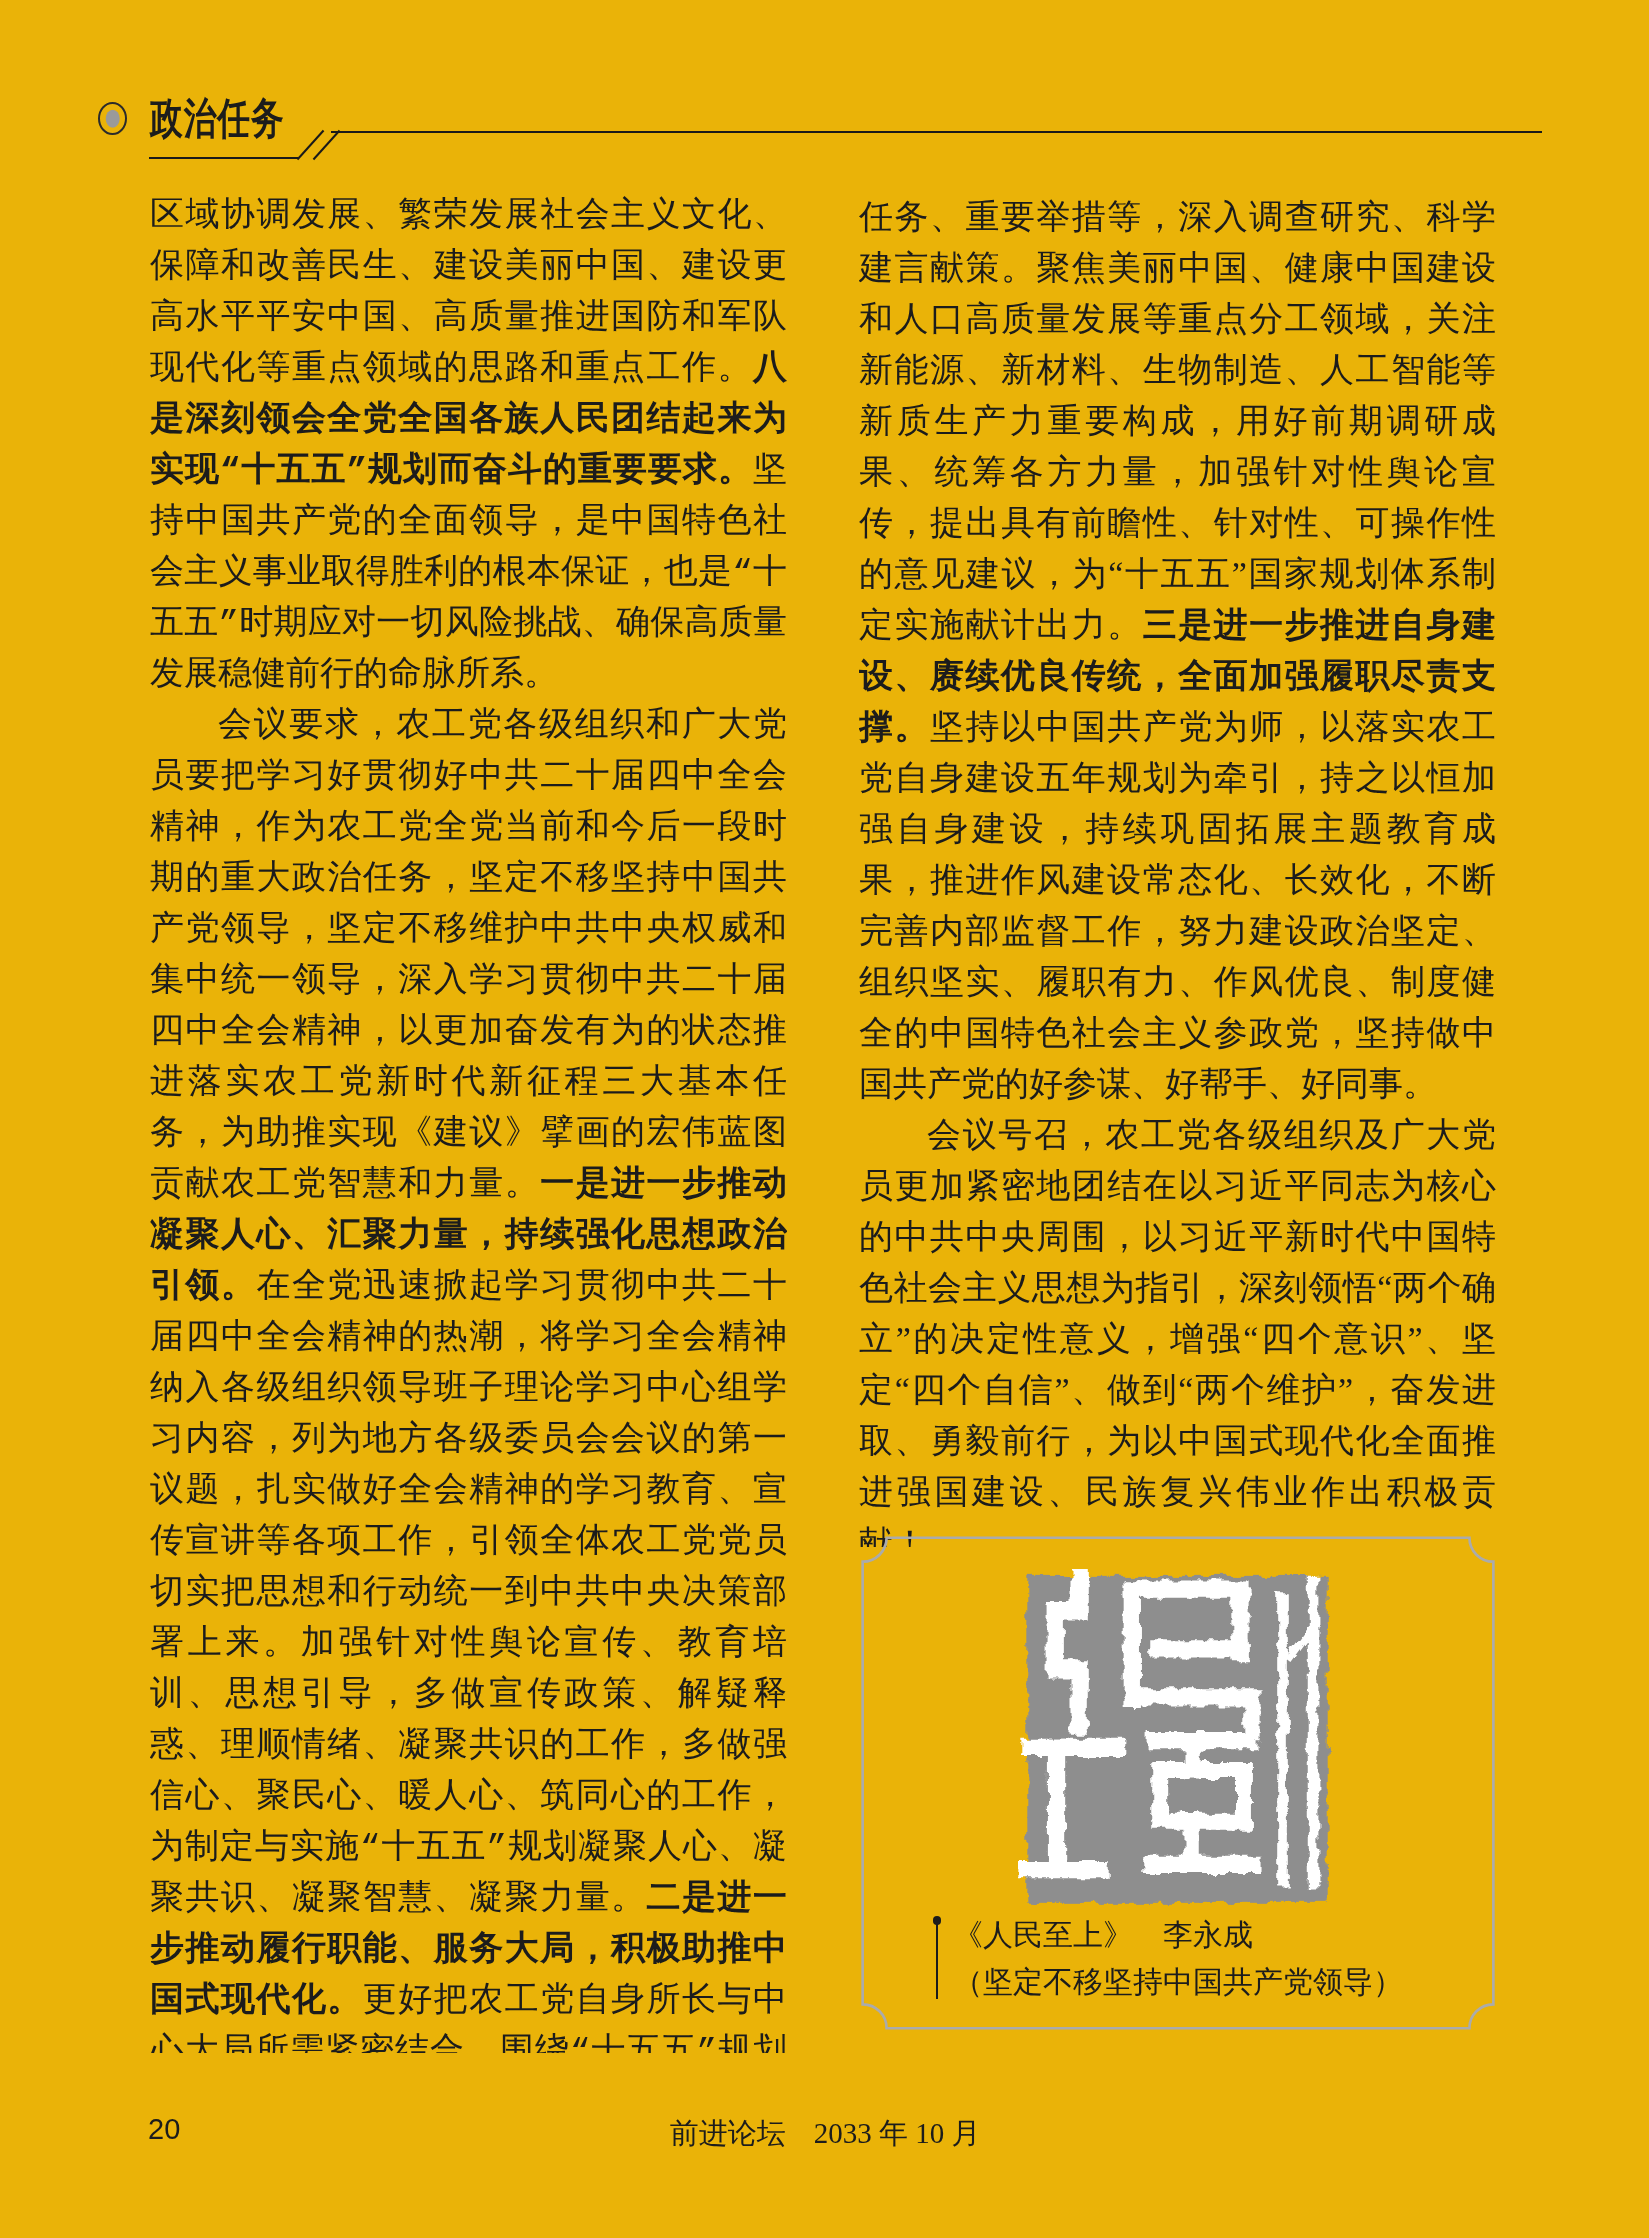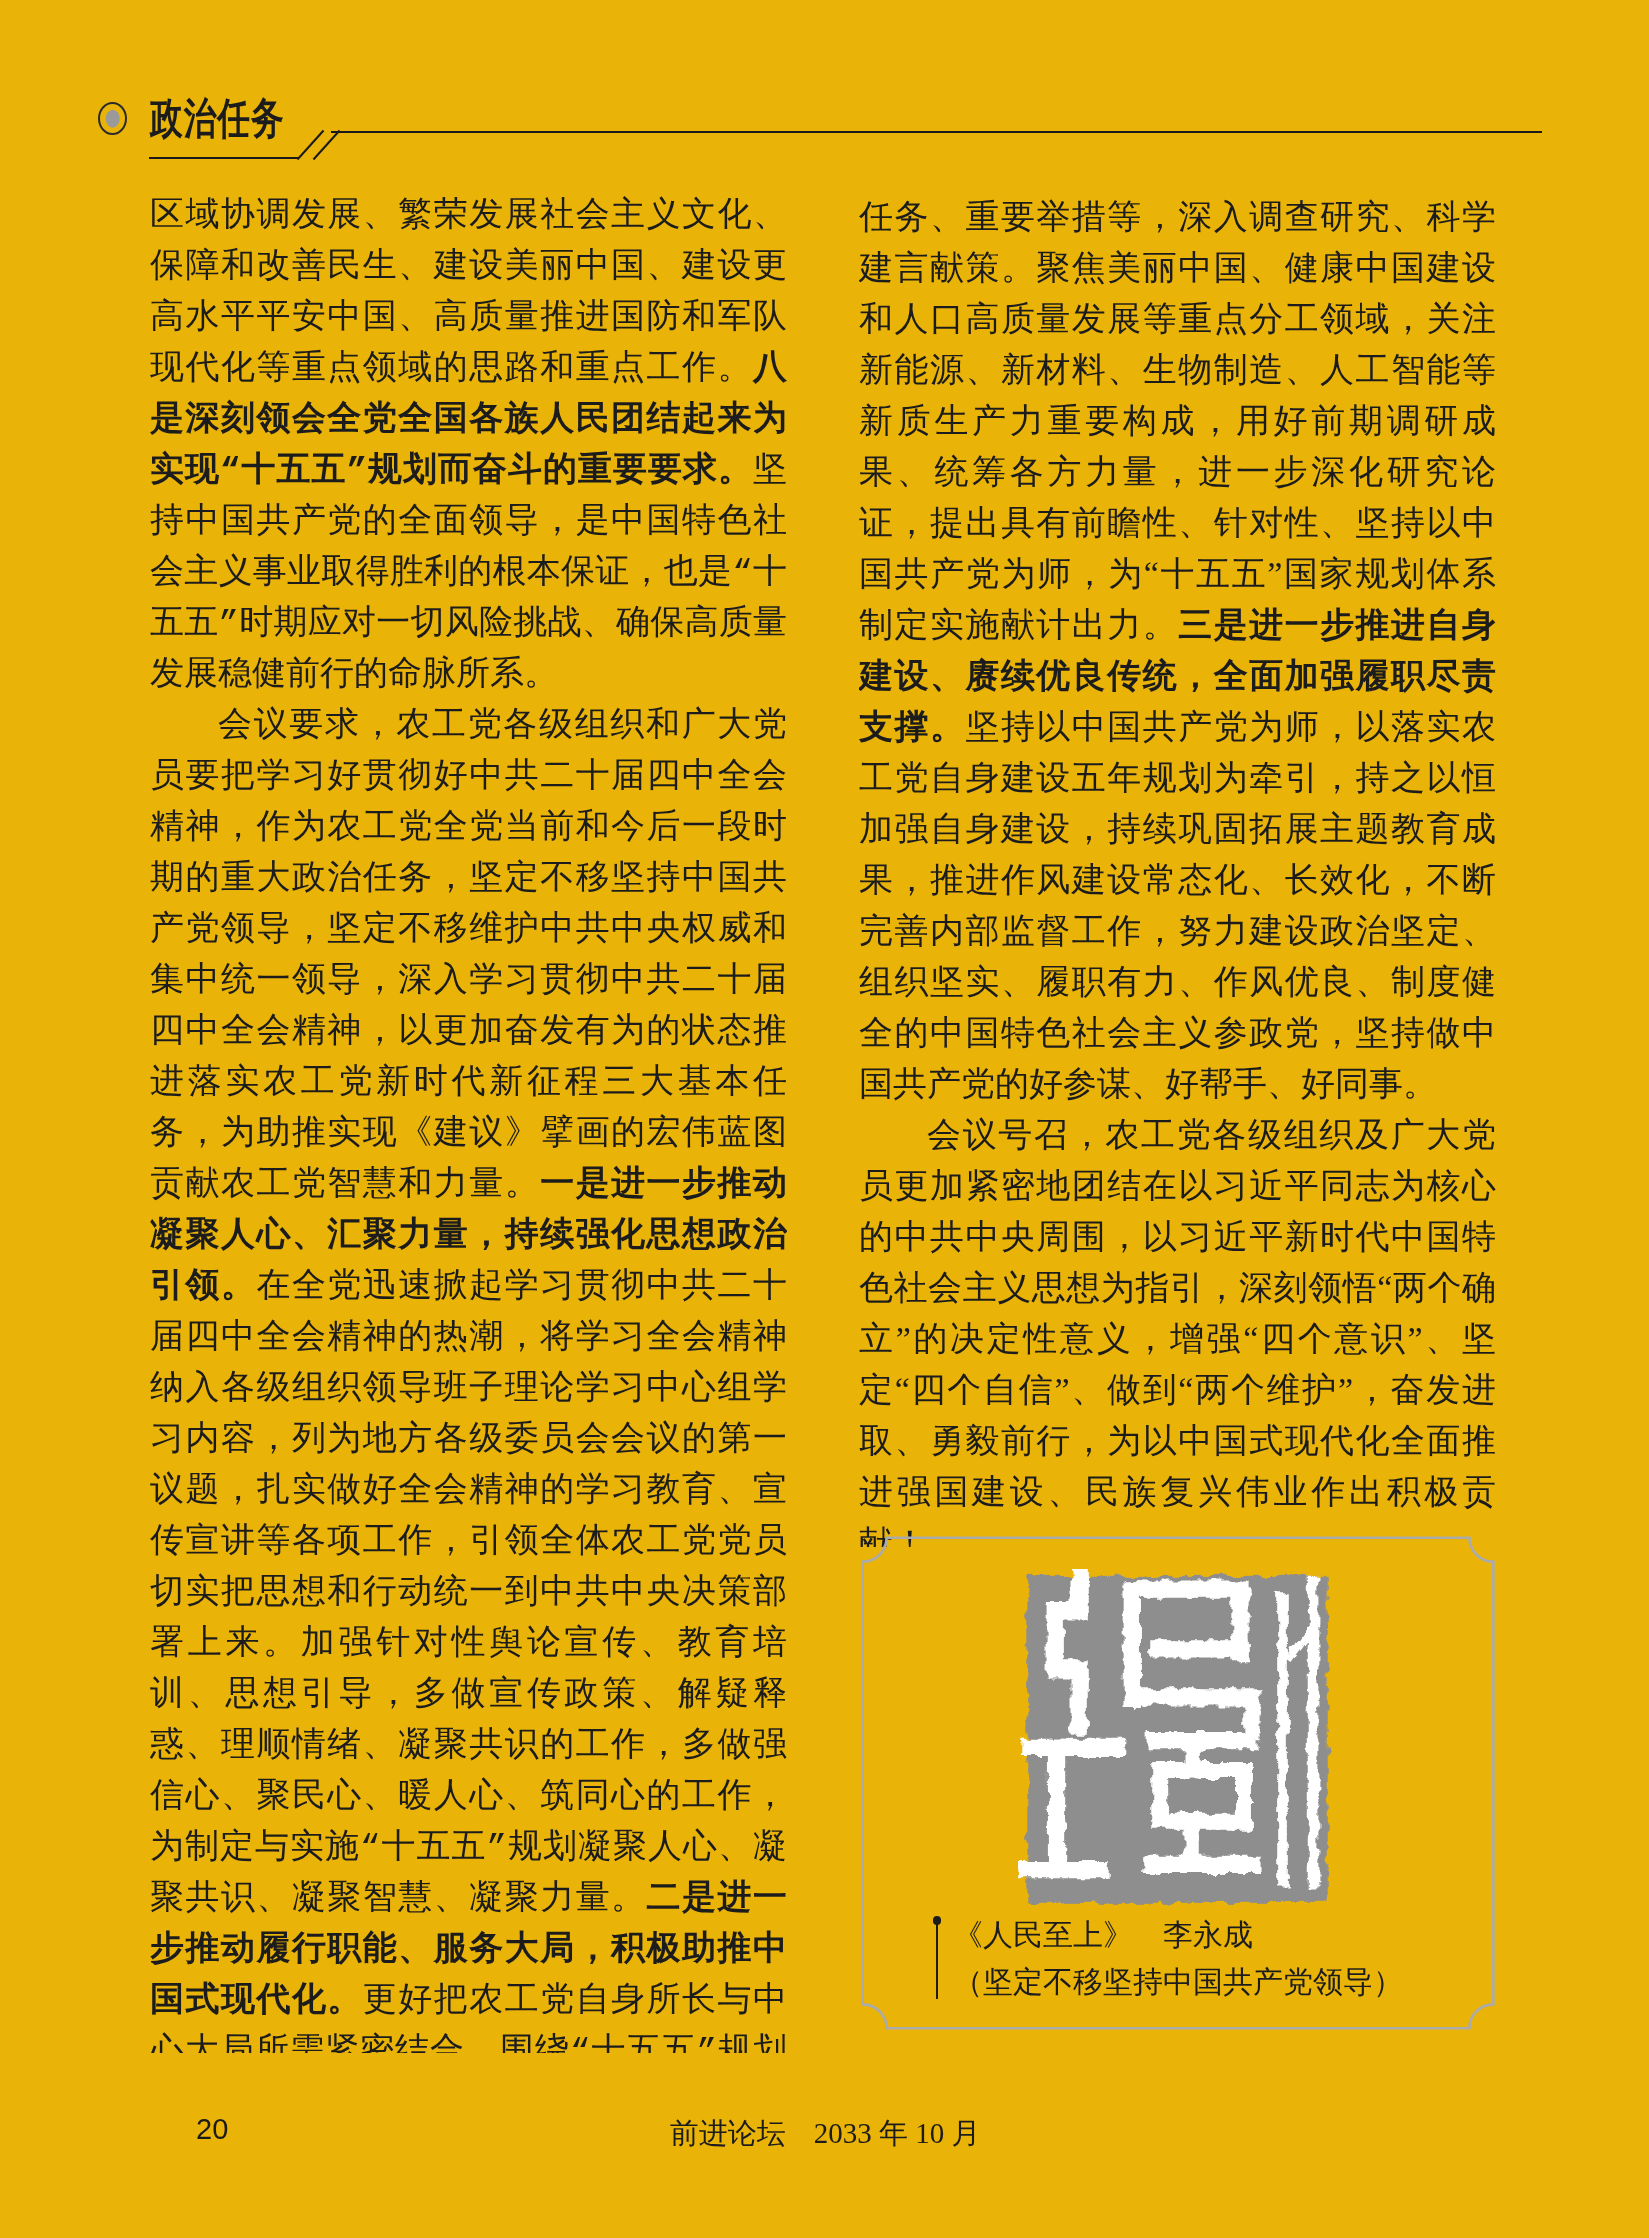--- a/index.html
+++ b/index.html
@@ -37,21 +37,21 @@
   .frame-svg{position:absolute; left:0; top:0; width:636px; height:496px;}
   .seal-svg{position:absolute; left:158px; top:34px; width:319px; height:346px;}
   .cap-marker{position:absolute; left:76px; top:386px; width:2px; height:78px;
     background:var(--ink,#1c1c1c);}
   .cap-marker-dot{position:absolute; left:-3.3px; top:-4.7px; width:8.6px; height:8.6px;
     border-radius:50%; background:var(--ink,#1c1c1c);}
   .cap-lines{position:absolute; left:93px; top:376px; font-size:30px; line-height:47px;
     white-space:nowrap;}
   
   .page-number{position:absolute; left:148px; top:2113px; font-size:29px;
-    font-family:"Liberation Sans","DejaVu Sans",sans-serif;margin-left:48px;}
+    font-family:"Liberation Sans","DejaVu Sans",sans-serif;}
   .footer-center{position:absolute; left:0; right:0; top:2114px; text-align:center;
     font-size:29px;}
   .footer-center .journal{margin-right:28px;text-align:center;}
 </style>
 </head>
 <body>
 
 <div class="page">
 
   <header>
@@ -64,21 +64,21 @@
     <div class="hdr-slash slash-2"></div>
     <div class="hdr-rule"></div>
   </header>
 
   <main>
     <section class="col col-left">
         <p><span>区域协调发展、繁荣发展社会主义文化、保障和改善民生、建设美丽中国、建设更高水平平安中国、高质量推进国防和军队现代化等重点领域的思路和重点工作。</span><b>八是深刻领会全党全国各族人民团结起来为实现“十五五”规划而奋斗的重要要求。</b><span>坚持中国共产党的全面领导，是中国特色社会主义事业取得胜利的根本保证，也是“十五五”时期应对一切风险挑战、确保高质量发展稳健前行的命脉所系。</span></p>
         <p class="indent"><span>会议要求，农工党各级组织和广大党员要把学习好贯彻好中共二十届四中全会精神，作为农工党全党当前和今后一段时期的重大政治任务，坚定不移坚持中国共产党领导，坚定不移维护中共中央权威和集中统一领导，深入学习贯彻中共二十届四中全会精神，以更加奋发有为的状态推进落实农工党新时代新征程三大基本任务，为助推实现《建议》擘画的宏伟蓝图贡献农工党智慧和力量。</span><b>一是进一步推动凝聚人心、汇聚力量，持续强化思想政治引领。</b><span>在全党迅速掀起学习贯彻中共二十届四中全会精神的热潮，将学习全会精神纳入各级组织领导班子理论学习中心组学习内容，列为地方各级委员会会议的第一议题，扎实做好全会精神的学习教育、宣传宣讲等各项工作，引领全体农工党党员切实把思想和行动统一到中共中央决策部署上来。加强针对性舆论宣传、教育培训、思想引导，多做宣传政策、解疑释惑、理顺情绪、凝聚共识的工作，多做强信心、聚民心、暖人心、筑同心的工作，为制定与实施“十五五”规划凝聚人心、凝聚共识、凝聚智慧、凝聚力量。</span><b>二是进一步推动履行职能、服务大局，积极助推中国式现代化。</b><span>更好把农工党自身所长与中心大局所需紧密结合，围绕“十五五”规划的主要目标、战略</span></p>
       </section>
     <section class="col col-right">
-        <p><span>任务、重要举措等，深入调查研究、科学建言献策。聚焦美丽中国、健康中国建设和人口高质量发展等重点分工领域，关注新能源、新材料、生物制造、人工智能等新质生产力重要构成，用好前期调研成果、统筹各方力量，进一步深化研究论证，提出具有前瞻性、针对性、坚持以中国共产党为师，为“十五五”国家规划体系制定实施献计出力。</span><b>三是进一步推进自身建设、赓续优良传统，全面加强履职尽责支撑。</b><span>坚持以中国共产党为师，以落实农工党自身建设五年规划为牵引，持之以恒加强自身建设，持续巩固拓展主题教育成果，推进作风建设常态化、长效化，不断完善内部监督工作，努力建设政治坚定、组织坚实、履职有力、作风优良、制度健全的中国特色社会主义参政党，坚持做中国共产党的好参谋、好帮手、好同事。</span></p>
+        <p><span>任务、重要举措等，深入调查研究、科学建言献策。聚焦美丽中国、健康中国建设和人口高质量发展等重点分工领域，关注新能源、新材料、生物制造、人工智能等新质生产力重要构成，用好前期调研成果、统筹各方力量，加强针对性舆论宣传，提出具有前瞻性、针对性、可操作性的意见建议，为“十五五”国家规划体系制定实施献计出力。</span><b>三是进一步推进自身建设、赓续优良传统，全面加强履职尽责支撑。</b><span>坚持以中国共产党为师，以落实农工党自身建设五年规划为牵引，持之以恒加强自身建设，持续巩固拓展主题教育成果，推进作风建设常态化、长效化，不断完善内部监督工作，努力建设政治坚定、组织坚实、履职有力、作风优良、制度健全的中国特色社会主义参政党，坚持做中国共产党的好参谋、好帮手、好同事。</span></p>
         <p class="indent"><span>会议号召，农工党各级组织及广大党员更加紧密地团结在以习近平同志为核心的中共中央周围，以习近平新时代中国特色社会主义思想为指引，深刻领悟“两个确立”的决定性意义，增强“四个意识”、坚定“四个自信”、做到“两个维护”，奋发进取、勇毅前行，为以中国式现代化全面推进强国建设、民族复兴伟业作出积极贡献！</span></p>
       </section>
   </main>
 
   <figure class="art-frame">
     <svg class="frame-svg" viewBox="0 0 957 746">
       <path d="M 40 4 H 917 A 36 36 0 0 0 953 40 V 706 A 36 36 0 0 0 917 742 H 40 A 36 36 0 0 0 4 706 V 40 A 36 36 0 0 0 40 4 Z" fill="none" stroke="#ababab" stroke-width="4"></path>
     </svg>
 
     <svg class="seal-svg" viewBox="0 0 480 520">

